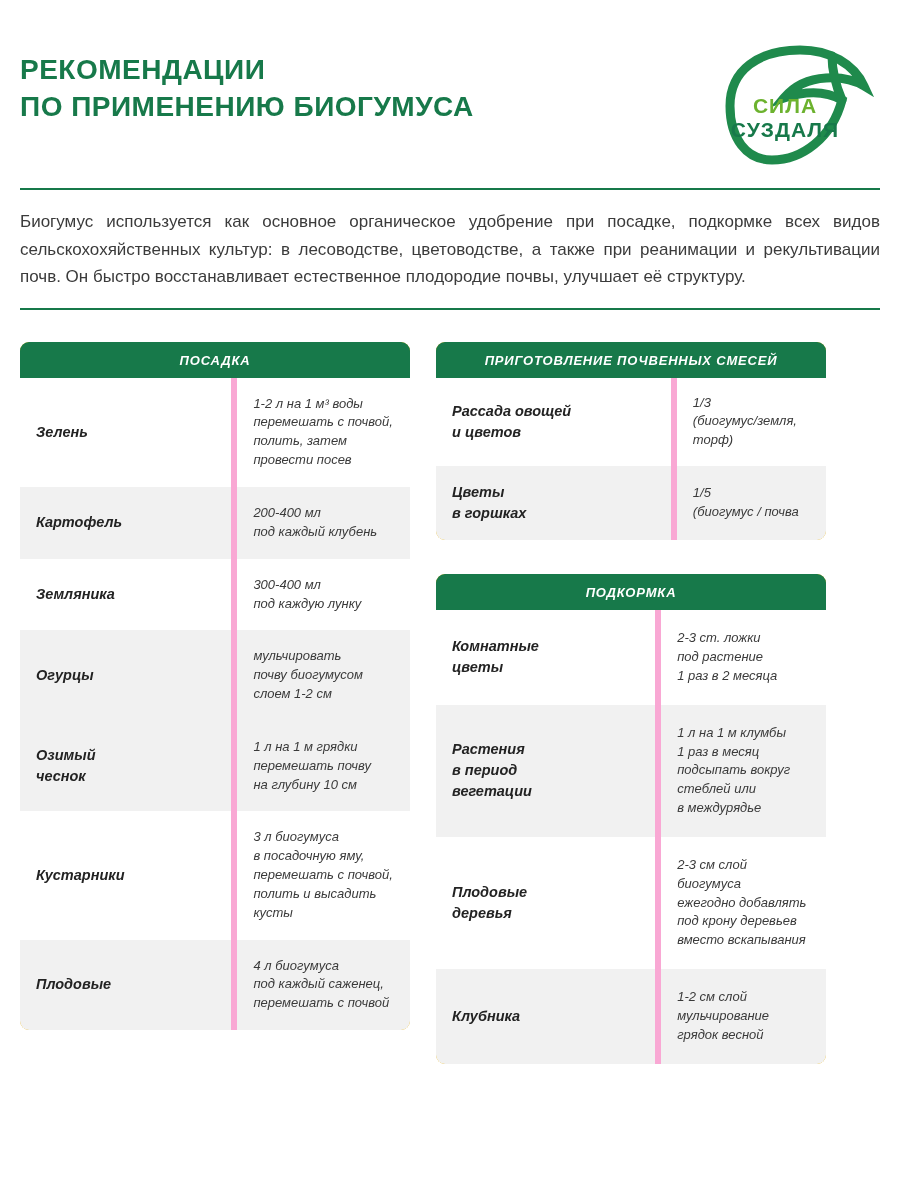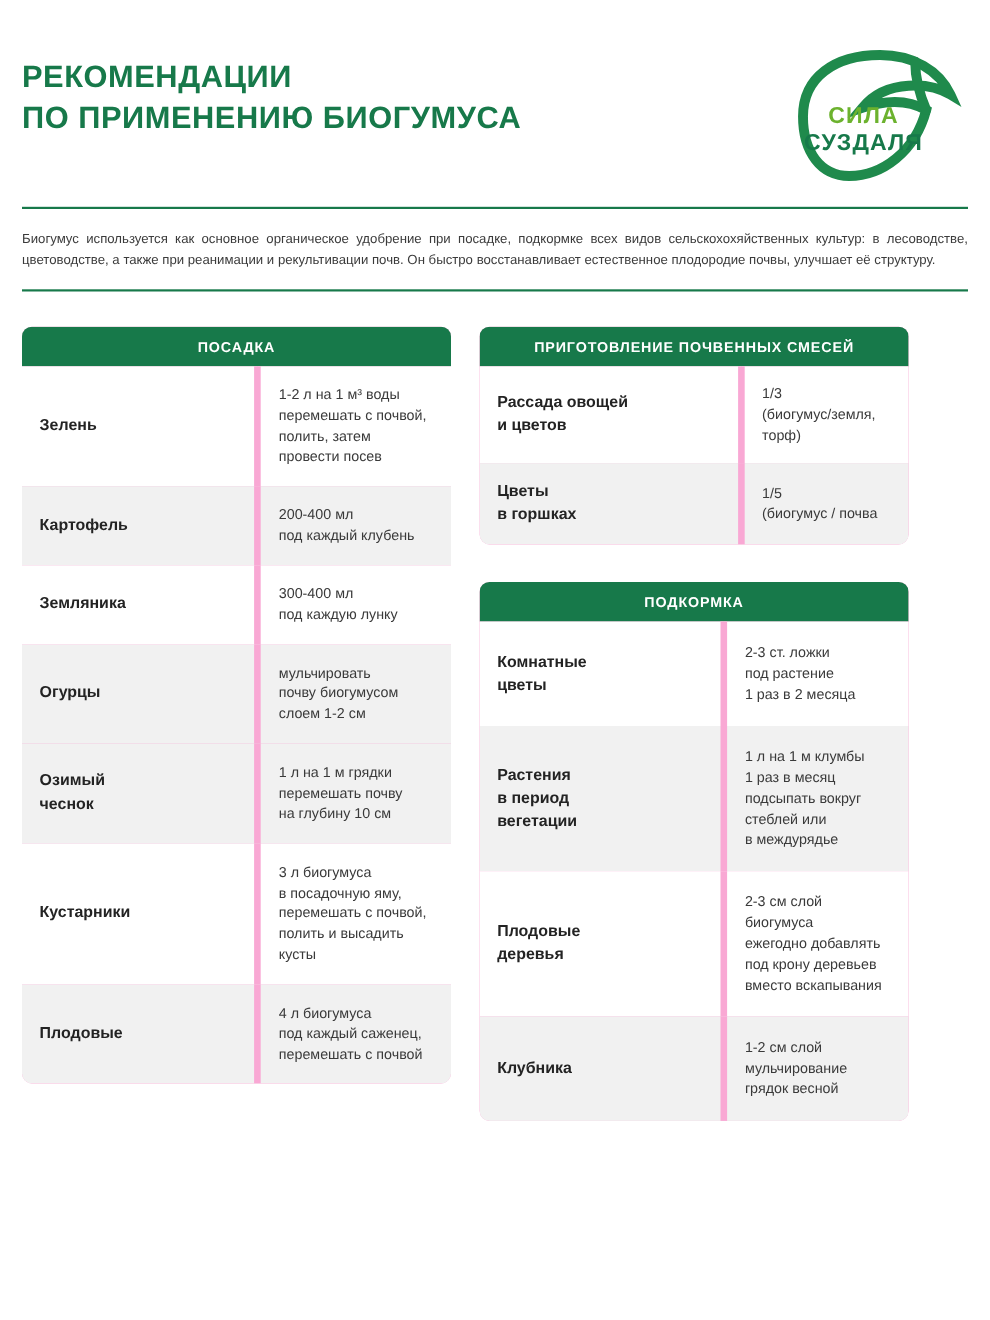--- a/index.html
+++ b/index.html
@@ -73,21 +73,21 @@
   }
 
   
   .rule {
     margin-top: 18px;
     height: 2px;
     background: #17794a;
   }
   .intro {
     margin-top: 18px;
-    font-size: 12px;
+    font-size: 17px;
     line-height: 1.62;
     color: #3b3b3b;
     text-align: justify;
   }
   .rule-bottom {
     margin-top: 16px;
     height: 2px;
     background: #17794a;
   }
 
@@ -97,21 +97,22 @@
     gap: 26px;
     margin-top: 32px;
     align-items: flex-start;
   }
   .col-left { width: 390px; flex: 0 0 390px; }
   .col-right { width: 390px; flex: 0 0 390px; }
 
   .card {
     border-radius: 9px;
     overflow: hidden;
-    background: #f9a8d4;
+    background: #eab308;
+    font-style: italic;
   }
   .card + .card { margin-top: 34px; }
 
   .card-head {
     background: #17794a;
     color: #ffffff;
     text-align: center;
     font-size: 13px;
     font-weight: bold;
     letter-spacing: 0.8px;

